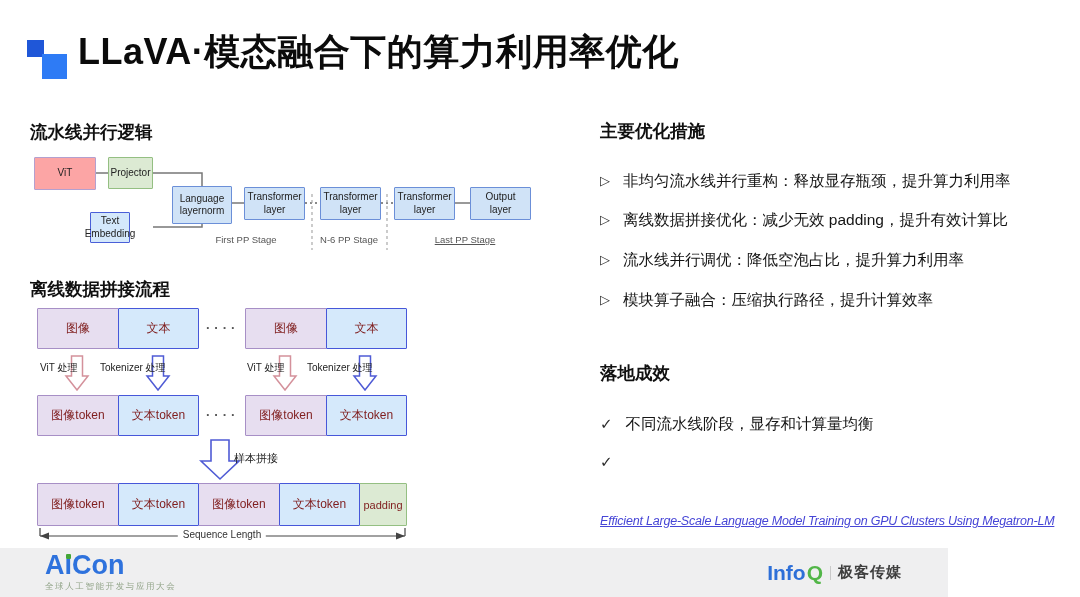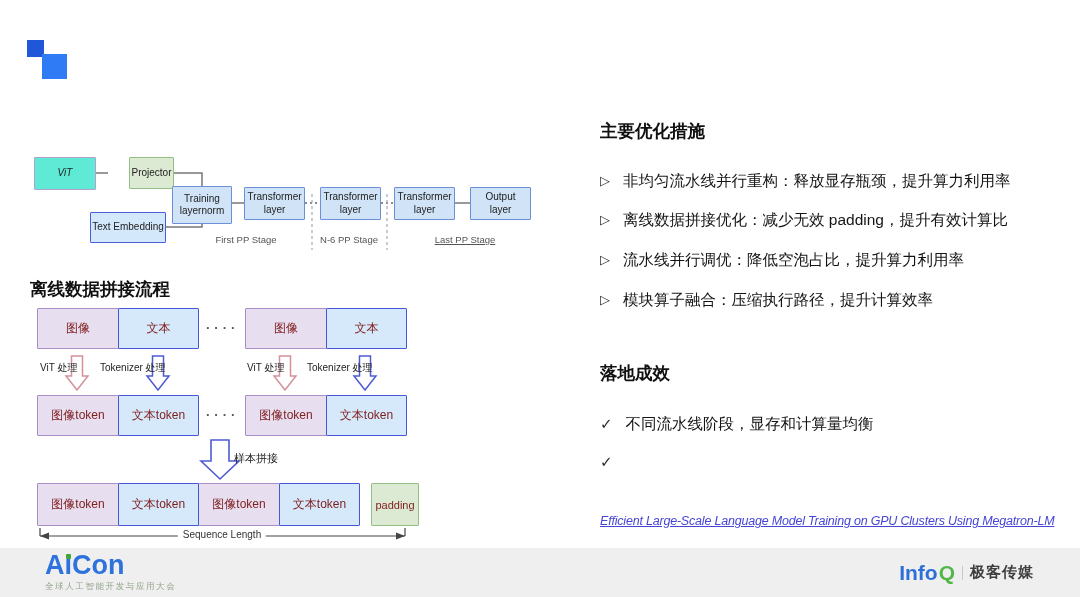--- a/index.html
+++ b/index.html
@@ -20,87 +20,89 @@
   .sec-h.dataflow { left:30px; top:277px; }
   .sec-h.measures { left:600px; top:119px; }
   .sec-h.results  { left:600px; top:361px; }
 
   
   .pipe { position:absolute; left:28px; top:150px; width:560px; height:112px; }
   .pipe svg, .flow svg { position:absolute; left:0; top:0; }
   .pnode { position:absolute; display:flex; align-items:center; justify-content:center;
            text-align:center; font-size:10px; line-height:1.25; color:#222;
            white-space:pre-line; border:1.5px solid; border-radius:1px; }
-  .pn-purple { background:#5eead4; border-color:#b3a0cf;font-style:italic; }
+  .pn-purple { background:#fca5a5; border-color:#b3a0cf; }
   .pn-green  { background:#dcead3; border-color:#94bf82; }
   .pn-blue   { background:#d0e3f7; border-color:#6b8fd8; }
   .pn-blue2  { background:#d4e8fb; border-color:#4a5fd8; }
   .stage-lbl { position:absolute; top:84px; transform:translateX(-50%); font-size:9.5px;
                color:#555; white-space:nowrap; }
 
   
   .flow { position:absolute; left:28px; top:300px; width:420px; height:250px; }
   .dnode { position:absolute; display:flex; align-items:center; justify-content:center;
            text-align:right; font-size:12px; color:#7f1d1d; border:1.6px solid; border-radius:1px; }
   .d-purple { background:#e7def0; border-color:#a78fc6; }
   .d-blue   { background:#d5e9fb; border-color:#4757d9; z-index:2; }
-  .d-green  { background:#dcead3; border-color:#94bf82; font-size:11px;margin-left:12px; }
+  .d-green  { background:#dcead3; border-color:#94bf82; font-size:11px; }
   .ellipsis { position:absolute; font-size:13px; font-weight:bold; color:#555;
               letter-spacing:4px; white-space:nowrap; }
   .arrow-lbl { position:absolute; font-size:10px; color:#222; white-space:nowrap; }
   .seq-lbl { position:absolute; left:194px; top:229px; transform:translateX(-50%);
              background:#fff; padding:0 5px; font-size:10px; color:#333; white-space:nowrap; z-index:3; }
 
   
   .bullet-row { position:absolute; left:600px; width:472px; display:flex; gap:13px; align-items:flex-start; }
   .bullet-glyph { font-size:13px; color:#2a2a2a; line-height:1.4; padding-top:1px; flex:0 0 auto; }
   .check-glyph { font-size:15px; color:#2a2a2a; line-height:1.3; flex:0 0 auto; }
   .bullet-text { font-size:15.5px; color:#141414; line-height:1.3; white-space:nowrap; }
   .citation { position:absolute; left:600px; top:514px; font-size:12.5px; font-style:italic;
               color:#4645d6; text-decoration:underline; white-space:nowrap; letter-spacing:-0.2px; }
 
   
-  .footer { position:absolute; left:0; top:548px; width:1080px; height:49px; background:#efeff0; }
+  .footer { position:absolute; left:0; top:548px; width:948px; height:49px; background:#efeff0; }
   .aicon { position:absolute; left:45px; top:4px; }
   .aicon-word { font-size:27px; font-weight:bold; color:#2e72dd; line-height:1; letter-spacing:0; }
   .iwrap { position:relative; display:inline-block; }
   .idot { position:absolute; top:2px; left:1px; width:5px; height:5px; background:#43a636; border-radius:1px; }
   .aicon-tag { margin-top:2px; font-size:8.5px; color:#92a489; letter-spacing:1.6px; white-space:nowrap; }
   .infoq { position:absolute; right:46px; top:14px; display:flex; align-items:center; gap:7px; }
   .infoq-blue { font-size:21px; font-weight:bold; color:#2d6fd8; line-height:1; }
   .infoq-green { font-size:21px; font-weight:bold; color:#52b648; line-height:1; margin-left:-6px; }
   .infoq-div { width:1px; height:14px; background:#c9c9c9; }
   .infoq-media { font-size:15px; font-weight:600; color:#3f3f3f; letter-spacing:1px; white-space:nowrap; }
 </style>
 </head>
 <body>
 
 <div class="slide">
 
   <div class="logo-sq small"></div>
   <div class="logo-sq big"></div>
-
+  <h1 class="page-title">LLaVA·模态融合下的算力利用率优化</h1>
+
+  <div class="sec-h pipeline">流水线并行逻辑</div>
   <div class="sec-h dataflow">离线数据拼接流程</div>
 
   <div class="pipe">
     <svg width="560" height="112">
       <path d="M68,23 L80,23" stroke="#777" stroke-width="1.5" fill="none"></path>
       <path d="M125,23 L174,23 L174,36" stroke="#777" stroke-width="1.5" fill="none"></path>
       <path d="M125,77 L174,77 L174,74" stroke="#777" stroke-width="1.5" fill="none"></path>
       <path d="M204,53 L216,53" stroke="#777" stroke-width="1.5" fill="none"></path>
       <path d="M277,53 L292,53" stroke="#8a8a8a" stroke-width="1.8" stroke-dasharray="2,3" fill="none"></path>
       <path d="M353,53 L366,53" stroke="#8a8a8a" stroke-width="1.8" stroke-dasharray="2,3" fill="none"></path>
       <path d="M427,53 L442,53" stroke="#777" stroke-width="1.5" fill="none"></path>
       <path d="M284,44 L284,100" stroke="#aaa" stroke-width="1.2" stroke-dasharray="3,3" fill="none"></path>
       <path d="M359,44 L359,100" stroke="#aaa" stroke-width="1.2" stroke-dasharray="3,3" fill="none"></path>
     </svg>
     <div class="pnode pn-purple" style="left:6px; top:7px; width:62px; height:33px;">ViT</div>
-    <div class="pnode pn-green" style="left:80px; top:7px; width:45px; height:32px;margin-left:21px;">Projector</div>
-    <div class="pnode pn-blue2" style="left:62px; top:62px; width:76px; height:31px;">Text Embedding</div>
-    <div class="pnode pn-blue" style="left:144px; top:36px; width:60px; height:38px;">Training
+    <div class="pnode pn-green" style="left:80px; top:7px; width:45px; height:32px;">Projector</div>
+    <div class="pnode pn-blue2" style="left:62px; top:62px; width:40px; height:31px;">Text Embedding</div>
+    <div class="pnode pn-blue" style="left:144px; top:36px; width:60px; height:38px;">Language
 layernorm</div>
     <div class="pnode pn-blue" style="left:216px; top:37px; width:61px; height:33px;">Transformer
 layer</div>
     <div class="pnode pn-blue" style="left:292px; top:37px; width:61px; height:33px;">Transformer
 layer</div>
     <div class="pnode pn-blue" style="left:366px; top:37px; width:61px; height:33px;">Transformer
 layer</div>
     <div class="pnode pn-blue" style="left:442px; top:37px; width:61px; height:33px;">Output
 layer</div>
     <div class="stage-lbl" style="left:218px;">First PP Stage</div>

